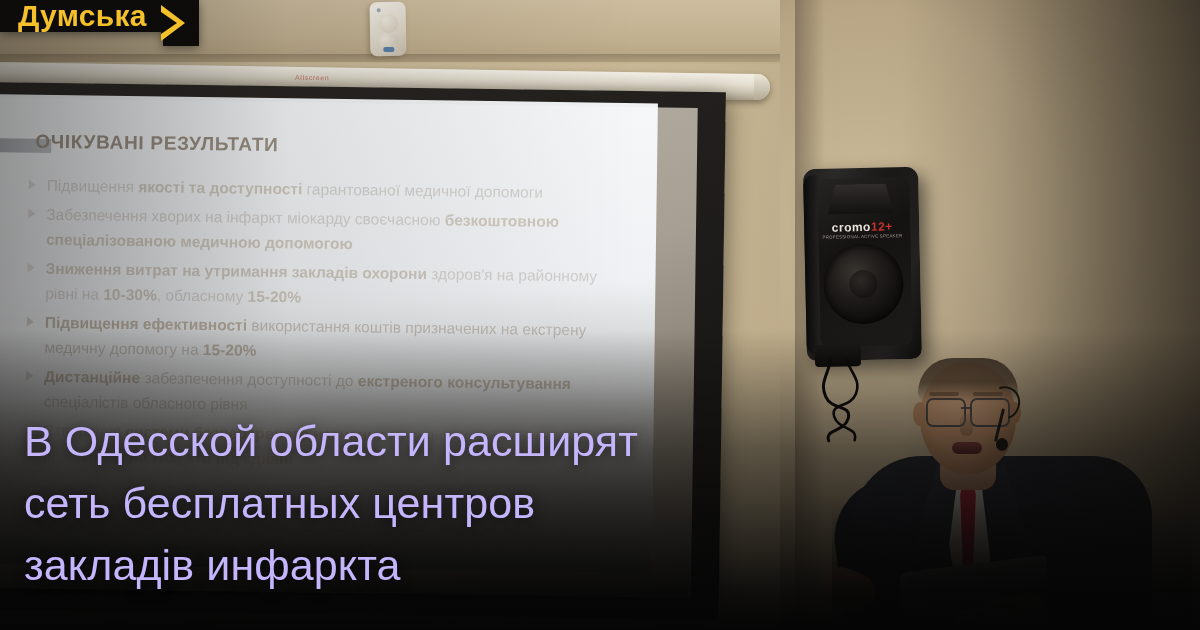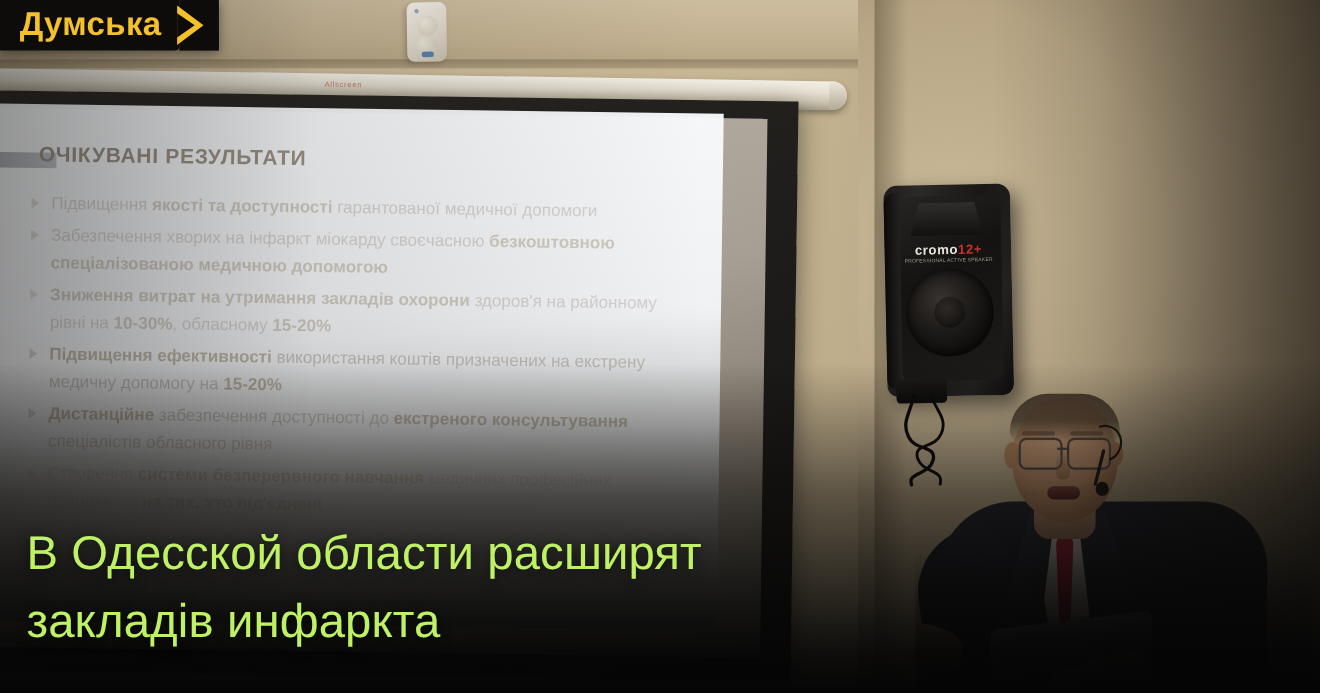--- a/index.html
+++ b/index.html
@@ -293,30 +293,30 @@
   }
   .vig-right{
     position:absolute;right:0;top:0;width:300px;height:630px;
     background:linear-gradient(270deg,rgba(12,11,10,.55) 0%,rgba(12,11,10,.1) 70%,rgba(12,11,10,0) 100%);
     pointer-events:none;
   }
 
   
   .headline{
     position:absolute;left:24px;bottom:34px;width:820px;
-    color:#bef264;font-size:43px;line-height:62px;font-weight:normal;
+    color:#c4b5fd;font-size:43px;line-height:62px;font-weight:normal;
     letter-spacing:.1px;
     text-shadow:0 2px 12px rgba(0,0,0,.65);
     font-family:"Liberation Sans","DejaVu Sans",sans-serif;
   }
   .headline span{display:block;}
 
   
   .logo{
-    position:absolute;left:0;top:0;height:46px;display:flex;align-items:stretch;
+    position:absolute;left:0;top:0;height:32px;display:flex;align-items:stretch;
     filter:drop-shadow(0 2px 5px rgba(0,0,0,.45));
   }
   .logo-plate{
     background:#0d0c0a;border-radius:0 0 4px 0;
     display:flex;align-items:center;padding:0 16px 0 18px;
   }
   .logo-text{
     color:#f4c12a;font-size:30px;font-weight:bold;letter-spacing:.3px;
     line-height:1;font-family:"Liberation Sans","DejaVu Sans",sans-serif;
   }
@@ -425,20 +425,21 @@
     <div class="p-hand-far"></div>
     <div class="p-darkveil"></div>
   </div>
 
   <div class="vig-left"></div>
   <div class="vig-right"></div>
   <div class="vig-bottom"></div>
 
   <div class="headline">
     <span>В Одесской области расширят</span>
+    <span>сеть бесплатных центров</span>
     <span>закладів инфаркта</span>
   </div>
 
   <div class="logo">
     <div class="logo-plate">
       <div class="logo-text">Думська</div>
     </div>
     <div class="logo-chev"></div>
   </div>
 

